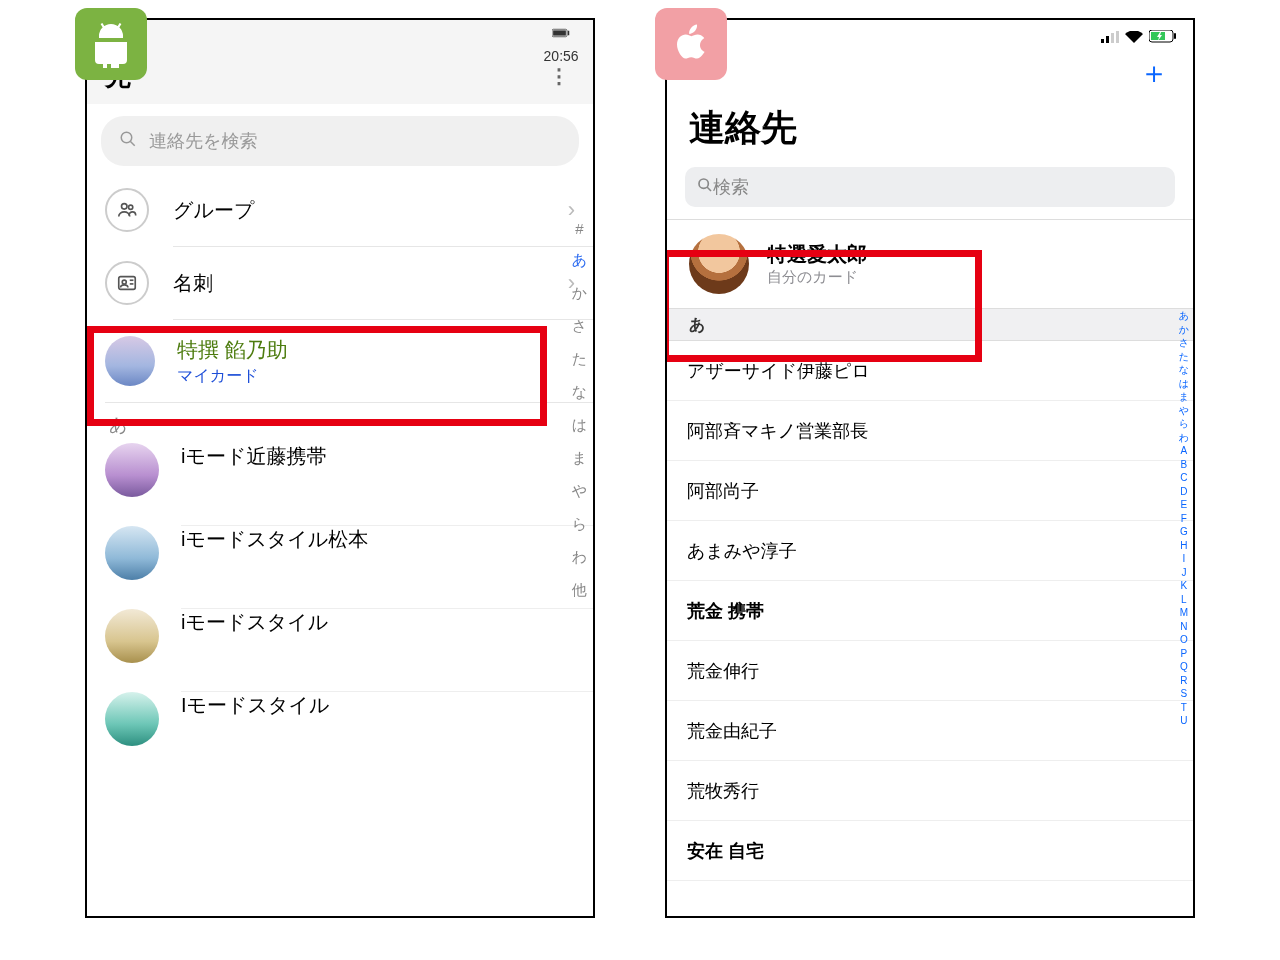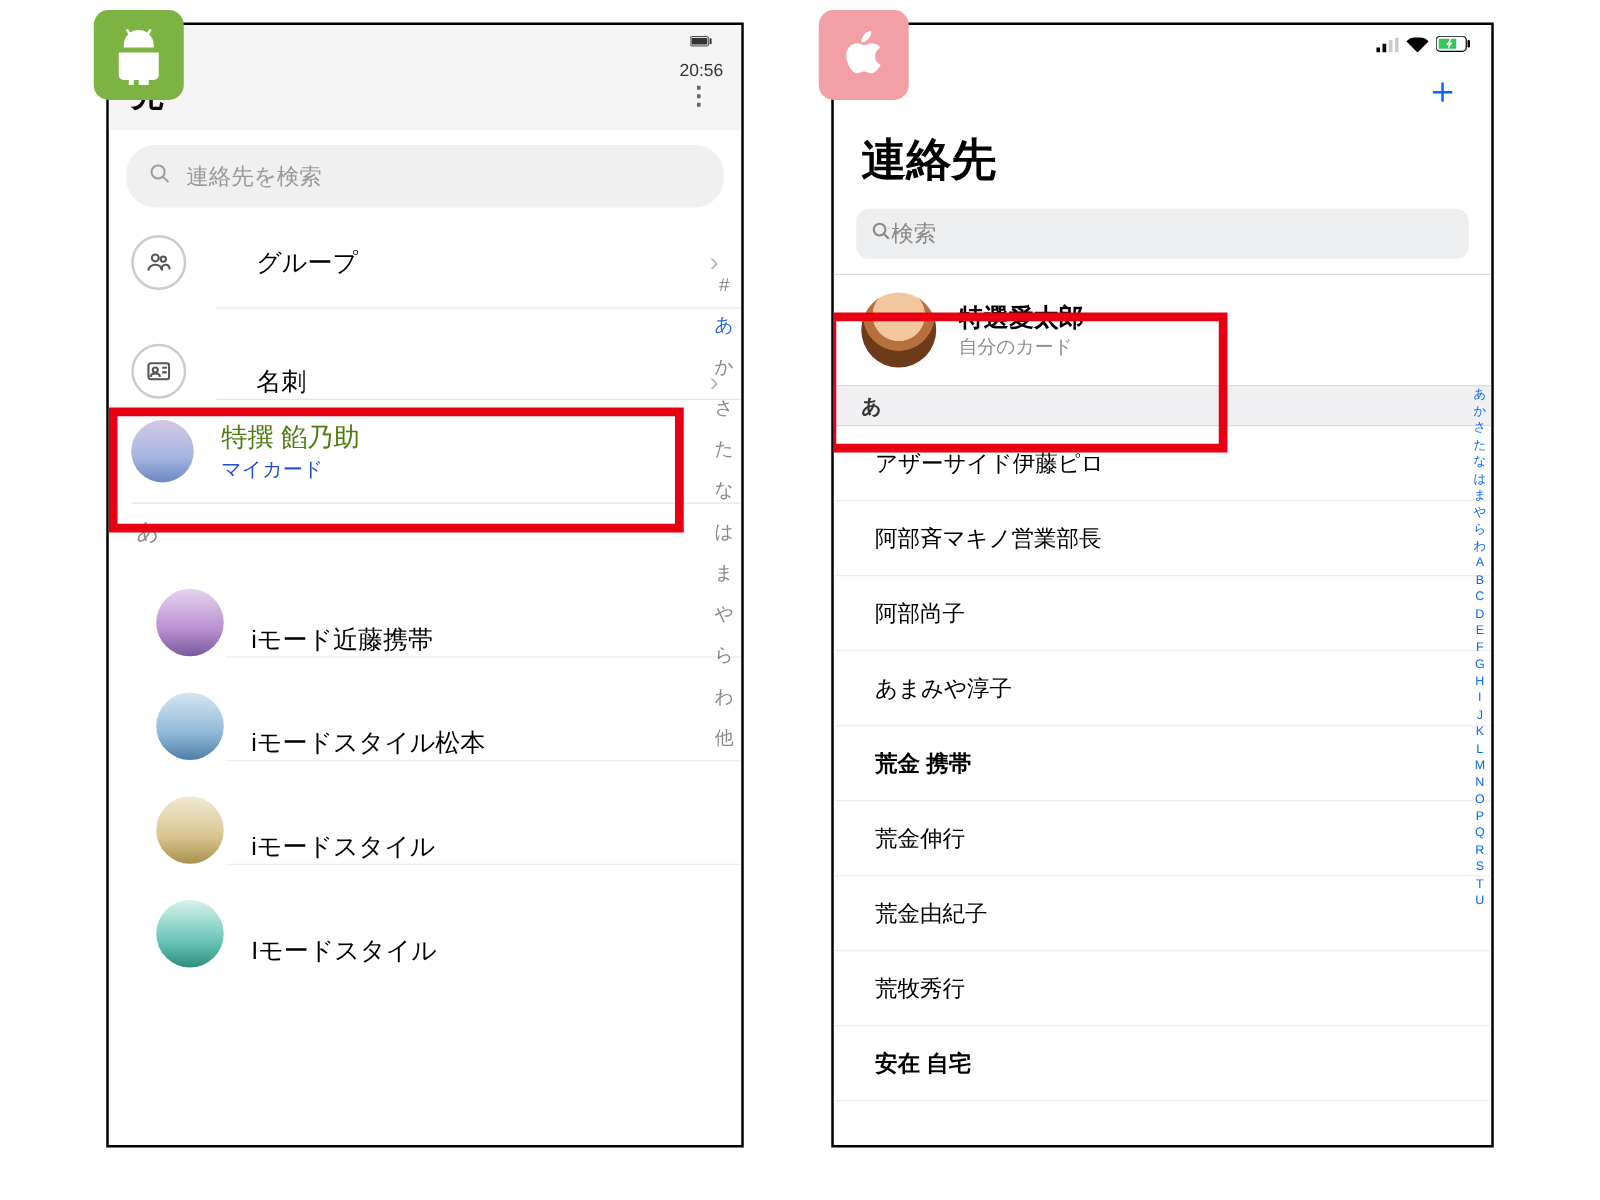--- a/index.html
+++ b/index.html
@@ -32,42 +32,42 @@
   
   .a-statusbar { height:28px; background:#f5f5f5; display:flex; align-items:center; justify-content:space-between; padding:0 14px; font-size:14px; color:#333; }
   .a-statusbar .left, .a-statusbar .right { display:flex; align-items:center; gap:6px;flex-direction:column; }
   .a-titlebar { height:56px; background:#f5f5f5; display:flex; align-items:center; justify-content:space-between; padding:0 18px; font-size:26px; font-weight:700; color:#000; }
   .a-titlebar .kebab { font-size:20px; color:#666; padding:4px 6px;}
   .a-search {
     margin:12px 14px 8px 14px; height:50px; background:#f0f0f0; border-radius:23px;
     display:flex; align-items:center; gap:12px; padding:0 18px; color:#999; font-size:18px;
   }
   .a-row {
-    display:flex; align-items:center; padding:0 18px; height:72px; font-size:20px; color:#000;gap:32px;
+    display:flex; align-items:center; padding:0 18px; height:72px; font-size:20px; color:#000;
   }
   .a-row .ico {
     width:44px; height:44px; border:2px solid #ccc; border-radius:50%;
     display:flex; align-items:center; justify-content:center; margin-right:24px;
     color:#555; font-size:20px;
   }
   .a-row .label { flex:1; }
   .a-row .chev  { color:#bbb; font-size:22px; }
-  .a-row.sub { border-top:0;align-items:flex-end; }
+  .a-row.sub { border-top:0; }
   .a-sep { height:1px; background:#e6e6e6; margin-left:86px; }
 
   .a-mycard { height:82px; display:flex; align-items:center; padding:0 18px; }
   .a-mycard .avatar {
     width:50px; height:50px; border-radius:50%; margin-right:22px;
     background: linear-gradient(180deg,#d7c9e5 0%,#a3b6e0 60%,#6b87c4 100%);
   }
   .a-mycard .name { font-size:21px; font-weight:500; color:#4d7c0f; }
   .a-mycard .sub  { font-size:16px; color:#1d4ed8; margin-top:2px; }
 
   .a-section-letter { padding:10px 22px 6px; font-size:18px; color:#888; }
-  .a-contact { height:82px; display:flex; align-items:flex-end; padding:0 18px;margin-left:20px; }
+  .a-contact { height:82px; display:flex; align-items:flex-start; padding:0 18px; }
   .a-contact .avatar {
     width:54px; height:54px; border-radius:50%; margin-right:22px;
   }
   .a-contact .avatar.purple { background:linear-gradient(180deg,#e7d4ef,#b88fd0 60%,#7a5a9e);}
   .a-contact .avatar.bluesky{ background:linear-gradient(180deg,#d6e6f2,#8fb9d8 60%,#4d7fa8);}
   .a-contact .avatar.sand   { background:linear-gradient(180deg,#f2e9d6,#d8c58f 60%,#a8904d);}
   .a-contact .avatar.teal   { background:linear-gradient(180deg,#d6f2ec,#6cc6b6 60%,#2d8f80);}
   .a-contact .cname { font-size:20px; }
   .a-csep { height:1px; background:#eee; margin-left:94px; }
 
@@ -92,21 +92,21 @@
   .i-hrow { border-top:1px solid #ddd;}
   .i-mycard { height:88px; display:flex; align-items:center; padding:0 0 0 22px; }
   .i-mycard .avatar {
     width:60px; height:60px; border-radius:50%; margin-right:18px;
     background: radial-gradient(circle at 50% 30%, #f2c79e 0 40%, #b5703e 41% 55%, #6d3a1a 56% 100%);
   }
   .i-mycard .name { font-size:20px; font-weight:700; }
   .i-mycard .sub  { font-size:15px; color:#8d8d92; margin-top:0; }
 
   .i-section { padding:6px 22px 4px; background:#f0f0f2; font-size:16px; font-weight:700; color:#333; border-top:1px solid #ddd; border-bottom:1px solid #ddd;}
-  .i-contact { height:60px; display:flex; align-items:center; padding:0 33px; font-size:18px; border-bottom:1px solid #eee;}
+  .i-contact { height:60px; display:flex; align-items:center; padding:0 20px; font-size:18px; border-bottom:1px solid #eee;}
   .i-contact.bold { font-weight:700; }
 
   .i-index { position:absolute; right:4px; top:290px; font-size:10px; color:#0a66ff; display:flex; flex-direction:column; gap:1px; text-align:center; line-height:1.25;}
 
   .red-highlight.ios { left:-5px; width:320px; top:230px; height:112px; }
 
   
   .signal svg, .wifi svg, .batt svg { width:18px; height:12px; }
 </style>
 </head>

